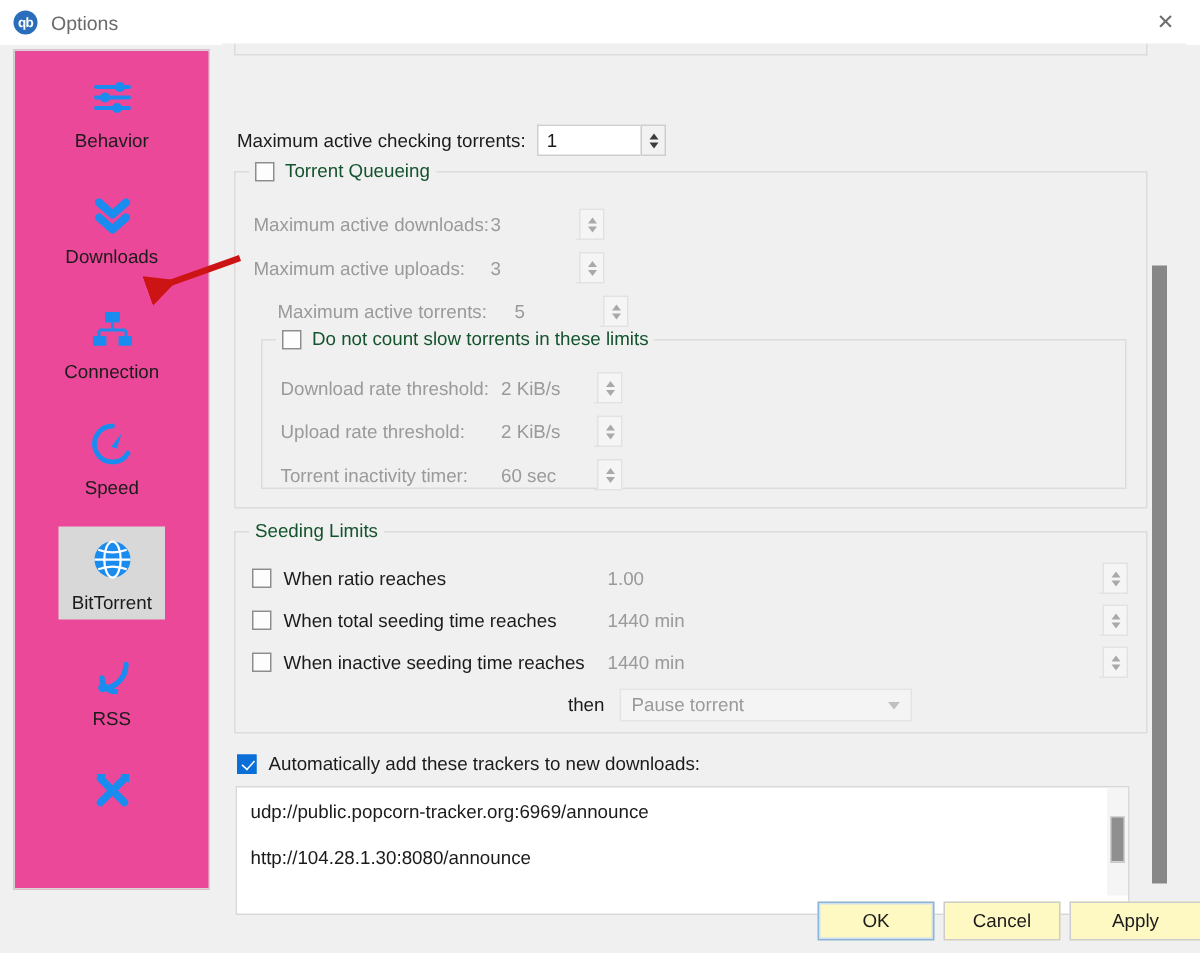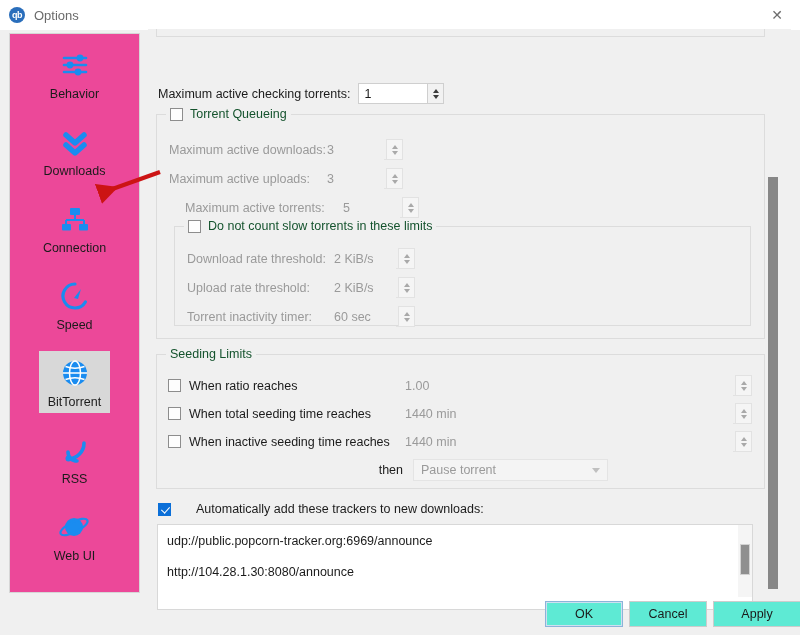--- a/index.html
+++ b/index.html
@@ -229,21 +229,21 @@
   }
 
   
   #btnbar {
     position: absolute; left: 0; bottom: 0;
     width: 800px; height: 42px;
   }
   .dlg-btn {
     position: absolute;
     height: 26px;
-    background: #5eead4;
+    background: #fef9c3;
     border: 1px solid #cccccc;
     font-size: 12.5px;
     color: #1b1b1b;
     display: flex; align-items: center; justify-content: center;
   }
   .dlg-btn.default {
     border: 1px solid #8cb3d9;
     box-shadow: 0 0 0 1px #cfe0f0 inset;
   }
 
@@ -351,31 +351,20 @@
               <path d="M9 25 A16 16 0 0 0 25 9"></path>
               <path d="M9 18 A9 9 0 0 1 18 27" transform="rotate(180 13.5 22.5)"></path>
             </g>
             <circle cx="9.5" cy="24.5" r="3" fill="#1a8cf0"></circle>
           </svg>
         </div>
         <div class="nav-label">RSS</div>
       </div>
     </div>
 
-    <div class="nav-item">
-      <div class="nav-hit">
-        <div class="nav-icon">
-          <svg width="32" height="32" viewBox="0 0 32 32">
-            <circle cx="16" cy="16" r="9" fill="#1a8cf0"></circle>
-            <ellipse cx="16" cy="16" rx="15" ry="5.2" fill="none" stroke="#1a8cf0" stroke-width="2.2" transform="rotate(-27 16 16)"></ellipse>
-          </svg>
-        </div>
-        <div class="nav-label">Web UI</div>
-      </div>
-    </div>
 
     <div class="nav-item">
       <div class="nav-hit">
         <div class="nav-icon">
           <svg width="32" height="32" viewBox="0 0 32 32">
             <g stroke="#1a8cf0" stroke-width="5" stroke-linecap="round">
               <line x1="8" y1="8" x2="24" y2="24"></line>
               <line x1="24" y1="8" x2="8" y2="24"></line>
             </g>
             <path d="M5 5 L11 5 L11 11 Z" fill="#1a8cf0"></path>
@@ -536,21 +525,21 @@
           <span class="lbl" style="width:235px;text-align:right;">then</span>
           <span class="combo" style="margin-left:10px;width:195px;">
             <span>Pause torrent</span>
             <span class="chev"></span>
           </span>
         </div>
       </div>
 
       <div class="row" style="position:absolute;left:10px;top:473px;">
         <span class="cb checked"></span>
-        <span class="lbl" style="margin-left:25px;">Automatically add these trackers to new downloads:</span>
+        <span class="lbl" style="margin-left:8px;">Automatically add these trackers to new downloads:</span>
       </div>
 
       <div id="trackers-box" style="position:absolute;left:9px;top:495px;width:596px;height:86px;">
         <div class="tracker-line" style="position:absolute;top:9px;">udp://public.popcorn-tracker.org:6969/announce</div>
         <div class="tracker-line" style="position:absolute;top:40px;">http://104.28.1.30:8080/announce</div>
 
         <div class="vscroll-track" style="right:0;top:0;width:14px;height:72px;background:#f5f5f5;">
           <div class="vscroll-thumb" style="left:2px;top:19px;width:10px;height:31px;background:#8f8f8f;border:1px solid #d2d2d2;"></div>
         </div>
 

